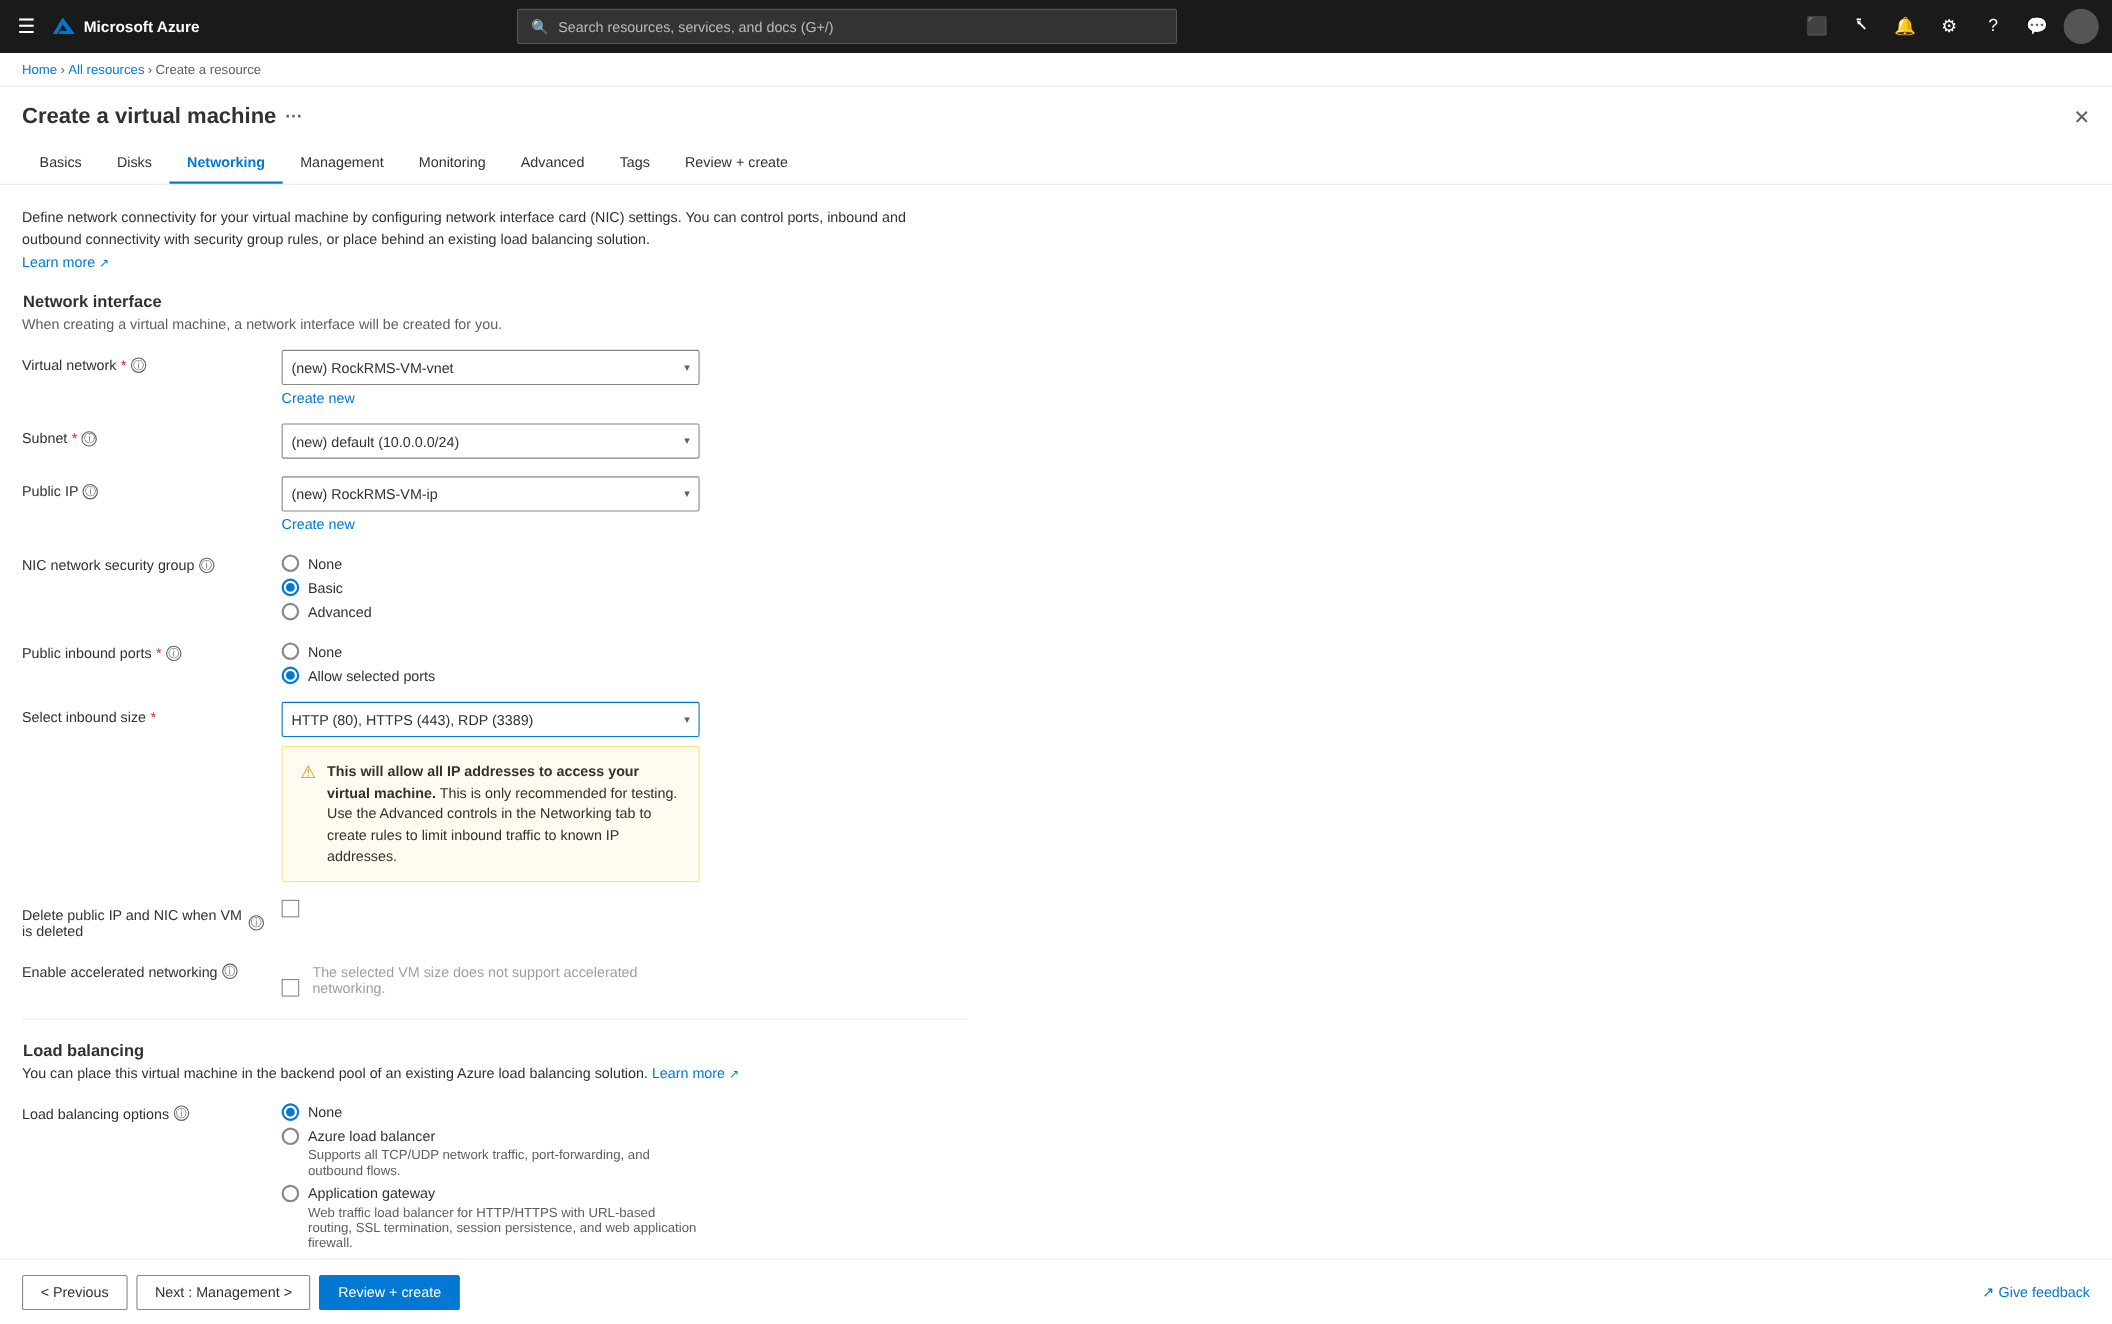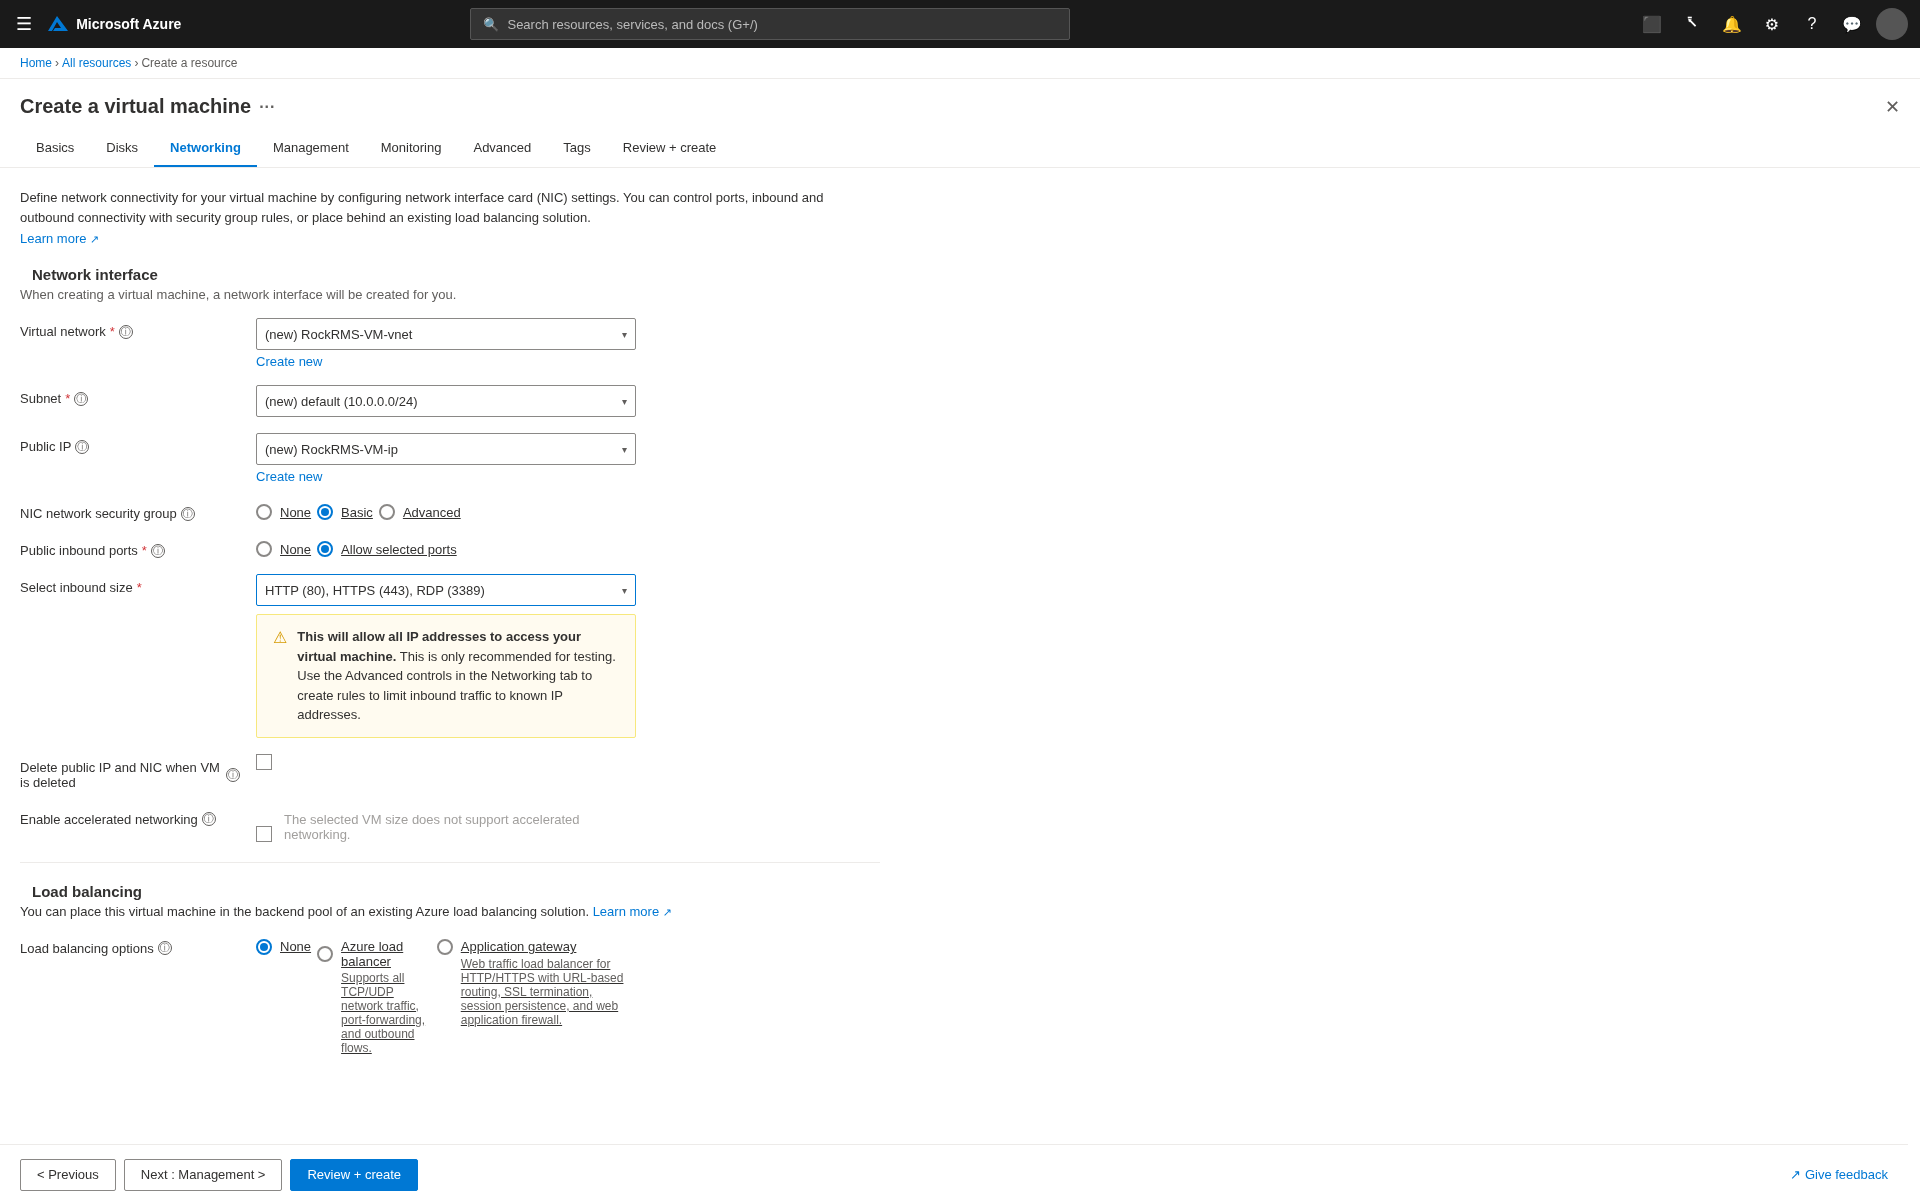--- a/index.html
+++ b/index.html
@@ -63,21 +63,21 @@
     }
     .tab.active { color: #0078d4; border-bottom: 2px solid #0078d4; font-weight: 600; }
 
     
     .content { padding: 20px 20px 100px 20px; max-width: 900px; }
 
     .content-desc { font-size: 13px; color: #323130; line-height: 1.5; margin-bottom: 4px; }
     .link { color: #0078d4; cursor: pointer; text-decoration: none; }
 
     
-    .section-title { font-size: 15px; font-weight: 600; margin: 20px 0 4px 12px; }
+    .section-title { font-size: 15px; font-weight: 600; margin: 20px 0 4px 1px; }
     .section-desc { font-size: 13px; color: #605e5c; margin-bottom: 16px; }
 
     
     .form-row {
       display: flex; align-items: flex-start; margin-bottom: 16px; gap: 16px;
     }
     .form-label {
       min-width: 220px; max-width: 220px; font-size: 13px; color: #323130;
       padding-top: 6px; display: flex; align-items: center; gap: 4px;
     }
@@ -95,21 +95,21 @@
       display: flex; align-items: center; justify-content: space-between;
       padding: 0 8px; cursor: pointer; font-size: 13px; color: #323130;
       border-radius: 2px;
     }
     .dropdown.selected { border-color: #0078d4; }
     .dropdown-arrow { font-size: 10px; color: #605e5c; }
 
     .create-new { color: #0078d4; font-size: 13px; cursor: pointer; margin-top: 4px; display: inline-block; }
 
     
-    .radio-group { display: flex; flex-direction: row; gap: 6px; padding-top: 4px; text-decoration: underline; }
+    .radio-group { display: flex; flex-direction: column; gap: 6px; padding-top: 4px; }
     .radio-item { display: flex; align-items: center; gap: 8px; cursor: pointer; font-size: 13px; }
     .radio-circle {
       width: 16px; height: 16px; border-radius: 50%; border: 2px solid #8a8886;
       display: flex; align-items: center; justify-content: center; flex-shrink: 0;
     }
     .radio-circle.checked { border-color: #0078d4; }
     .radio-circle.checked::after {
       content: ''; width: 8px; height: 8px; border-radius: 50%; background: #0078d4;
     }
 
@@ -133,21 +133,21 @@
     
     .disabled-text { color: #a19f9d; font-size: 13px; padding-top: 6px; }
 
     
     .load-desc { font-size: 13px; color: #323130; margin-bottom: 16px; }
 
     .radio-sub { font-size: 12px; color: #605e5c; margin-left: 24px; margin-top: 2px; }
 
     
     .footer {
-      position: fixed; bottom: 0; left: 0; right: 12px; height: 60px;
+      position: fixed; bottom: 0; left: 0; right: 0; height: 60px;
       background: #fff; border-top: 1px solid #edebe9;
       display: flex; align-items: center; justify-content: space-between;
       padding: 0 20px;
     }
     .footer-left { display: flex; gap: 8px; }
     .btn {
       height: 32px; padding: 0 16px; border-radius: 2px; font-size: 13px;
       cursor: pointer; border: 1px solid #8a8886; background: #fff; color: #323130;
       display: flex; align-items: center; gap: 4px;
     }

